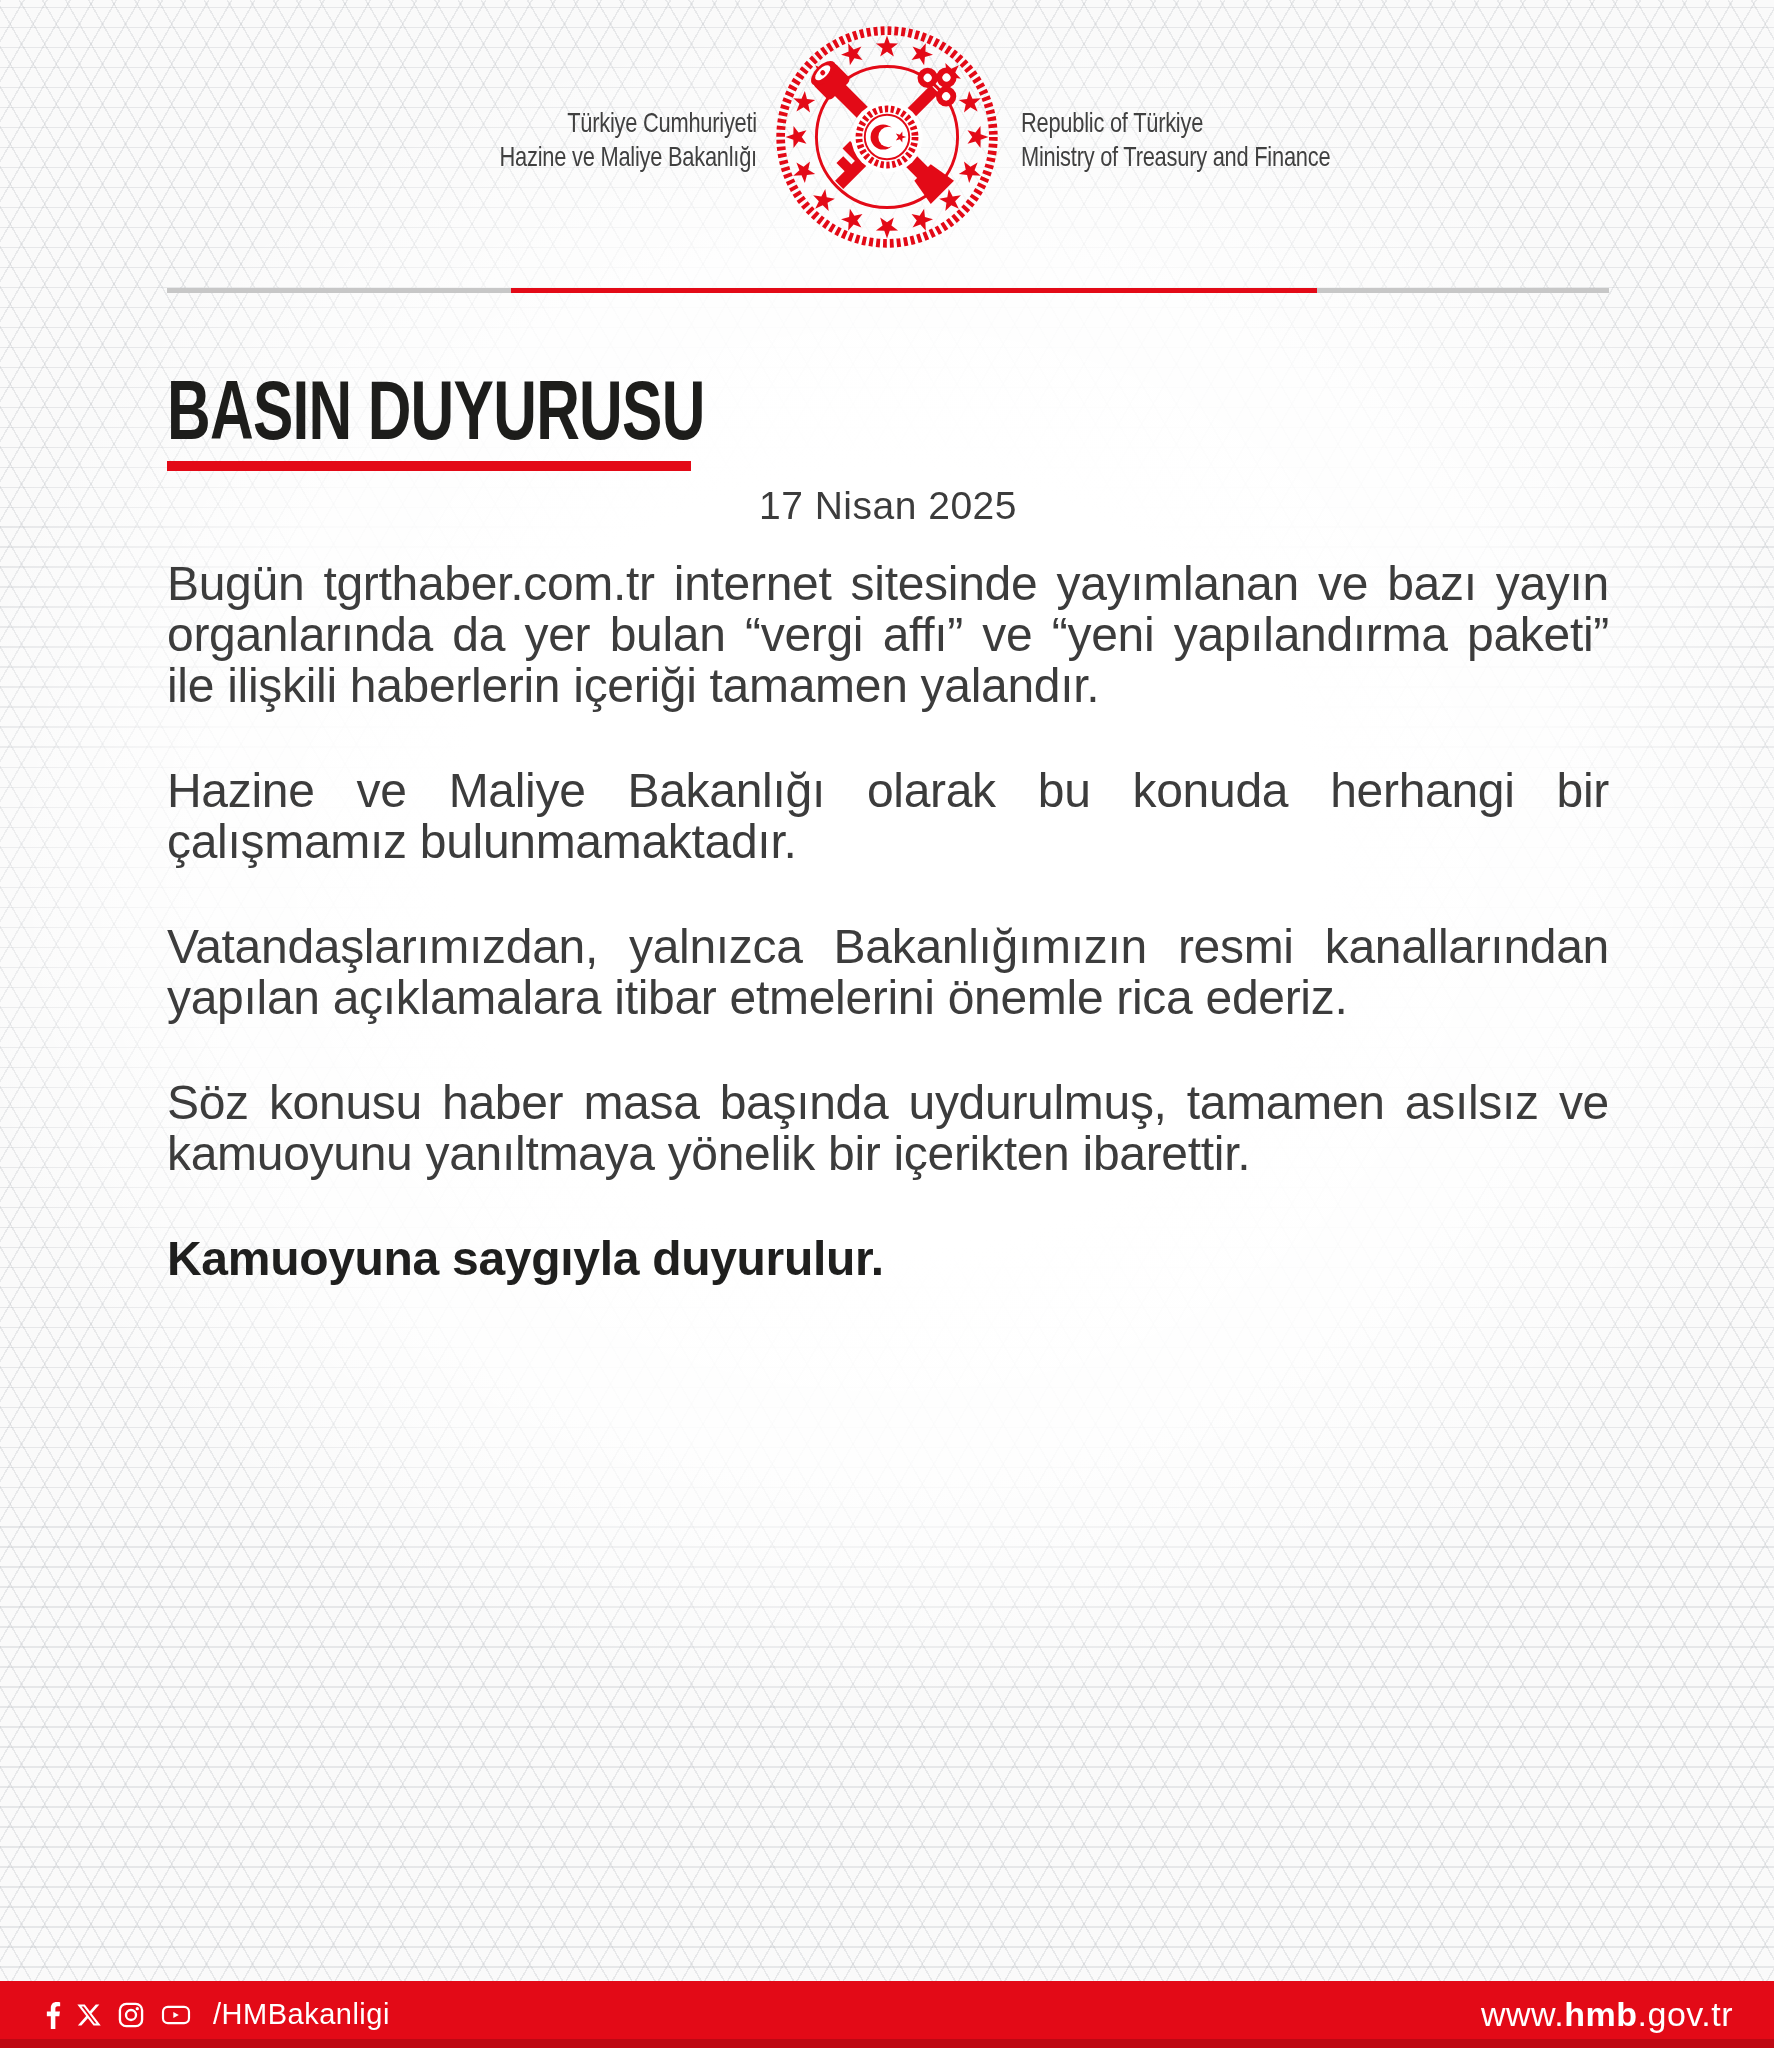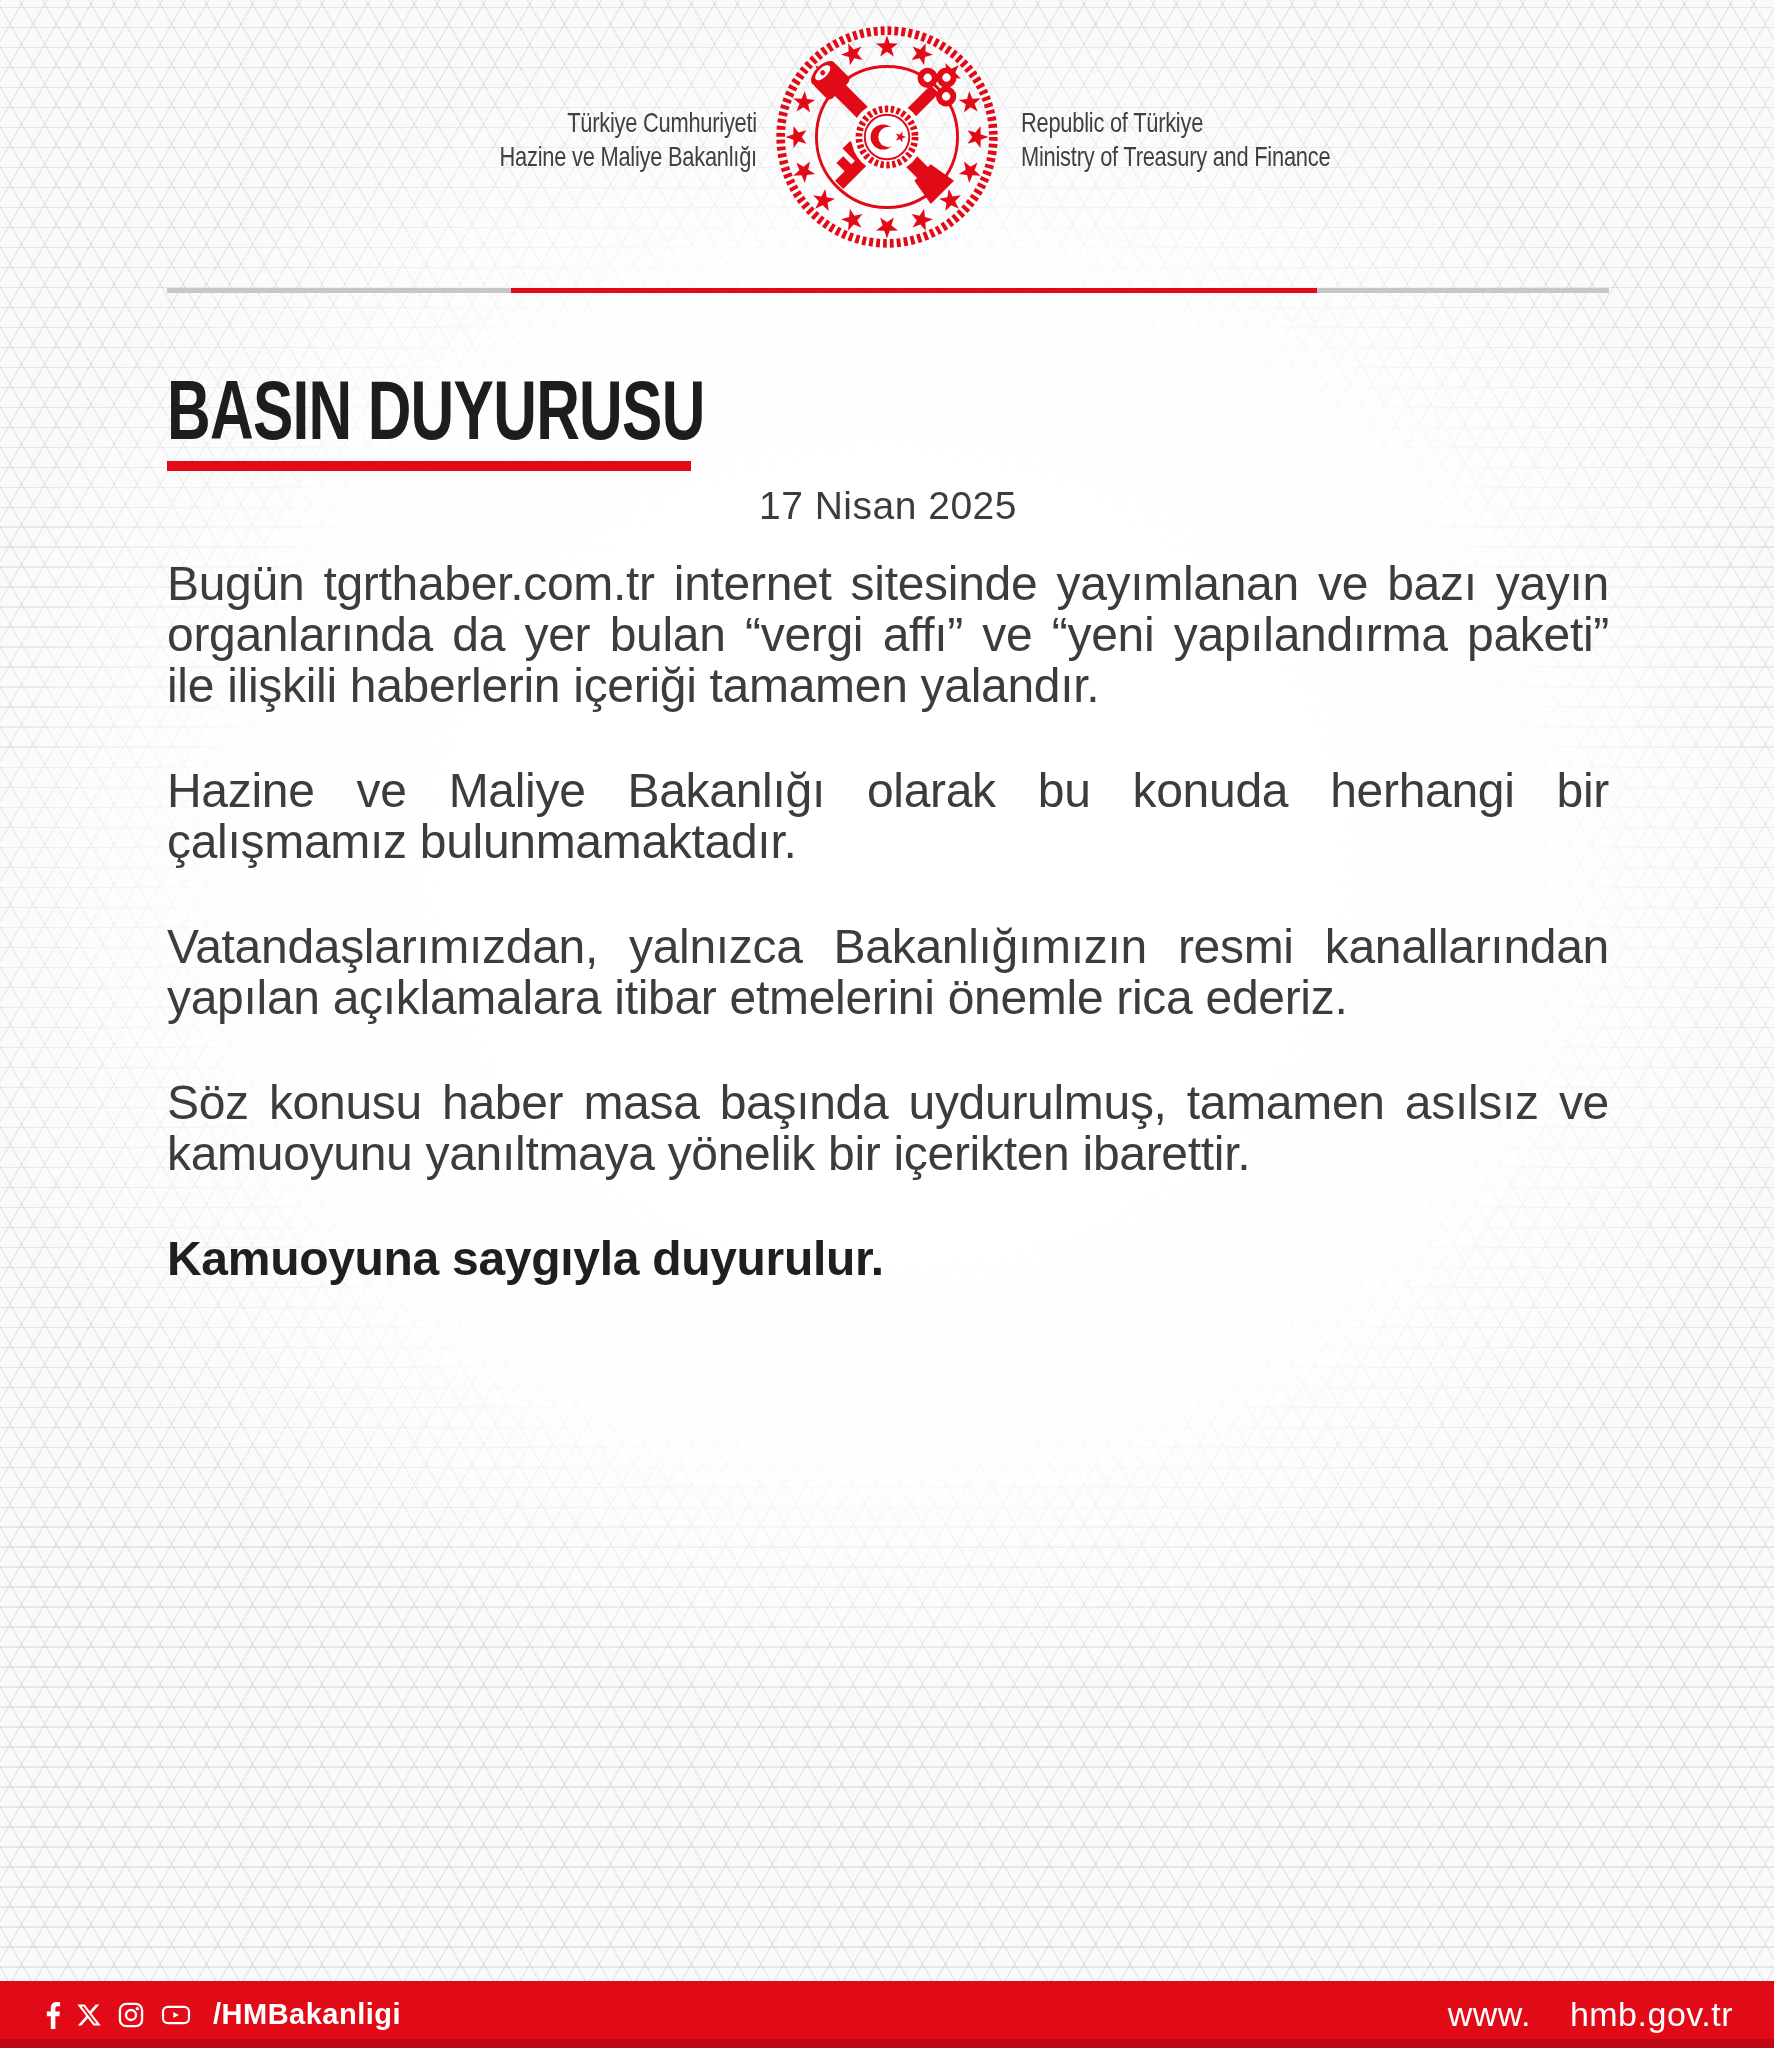--- a/index.html
+++ b/index.html
@@ -59,25 +59,25 @@
   #body p{margin:0 0 54px 0;}
   #body p.closing{margin-top:23px;font-weight:700;color:#1f1f1e;text-align:left;}
 
   
   #footer{
     position:absolute;left:0;bottom:0;width:1774px;height:67px;
     background:#e30a17;display:flex;align-items:center;justify-content:space-between;
     box-sizing:border-box;padding:0 41px 0 46px;color:#fff;
   }
   #footer::after{content:"";position:absolute;left:0;bottom:0;width:100%;height:9px;background:rgba(0,0,0,0.16);}
-  .soc{display:flex;align-items:center;gap:15px;font-weight:bold;}
+  .soc{display:flex;align-items:center;gap:15px;}
   .soc svg{display:block;}
   .handle{font-size:29px;letter-spacing:0.5px;margin-left:6px;}
   .site{font-size:34px;letter-spacing:0.5px;}
-  .site b{font-weight:400;margin-left:39px;}
+  .site b{font-weight:700;}
 </style>
 </head>
 <body>
 
 <div id="page">
   <div id="fade"></div>
 
   <div id="hdr-left" class="hdr-txt">
     <div>Türkiye Cumhuriyeti</div>
     <div>Hazine ve Maliye Bakanlığı</div>

